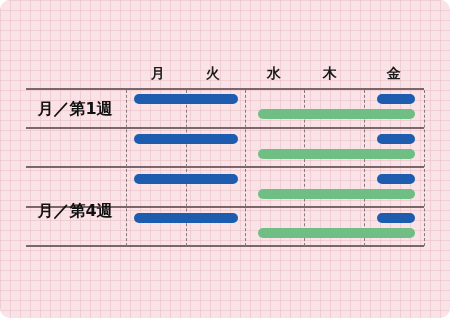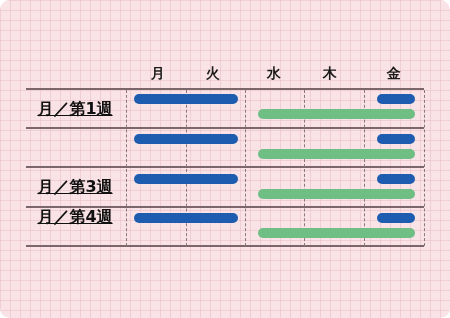--- a/index.html
+++ b/index.html
@@ -63,21 +63,20 @@
     position: absolute;
     left: 26px;
     width: 98px;
     height: 34px;
     line-height: 34px;
     text-align: center;
     font-size: 16px;
     font-weight: 700;
     color: #111111;
     white-space: nowrap;
-    text-decoration: underline;
   }
 
   
   .bar {
     position: absolute;
     height: 10px;
     border-radius: 5px;
   }
   .bar-blue  { background-color: #1d5cae; }
   .bar-green { background-color: #6fbf85; }
@@ -100,22 +99,21 @@
   <div class="hline" style="top:245px;"></div>
 
   <div class="vline" style="left:126px;"></div>
   <div class="vline" style="left:186px;"></div>
   <div class="vline" style="left:245px;"></div>
   <div class="vline" style="left:304px;"></div>
   <div class="vline" style="left:364px;"></div>
   <div class="vline" style="left:424px;"></div>
 
   <div class="row-label" style="top:92px;">月／第1週</div>
-  <div class="row-label" style="top:170px;">月／第3週</div>
-  <div class="row-label" style="top:200px;">月／第4週</div>
+  <div class="row-label" style="top:194px;">月／第4週</div>
 
   <div class="bar bar-blue" style="left:134px; top:94px;  width:104px;"></div>
   <div class="bar bar-blue" style="left:377px; top:94px;  width:38px;"></div>
   <div class="bar bar-green" style="left:258px; top:109px; width:157px;"></div>
 
   <div class="bar bar-blue" style="left:134px; top:134px; width:104px;"></div>
   <div class="bar bar-blue" style="left:377px; top:134px; width:38px;"></div>
   <div class="bar bar-green" style="left:258px; top:149px; width:157px;"></div>
 
   <div class="bar bar-blue" style="left:134px; top:174px; width:104px;"></div>

